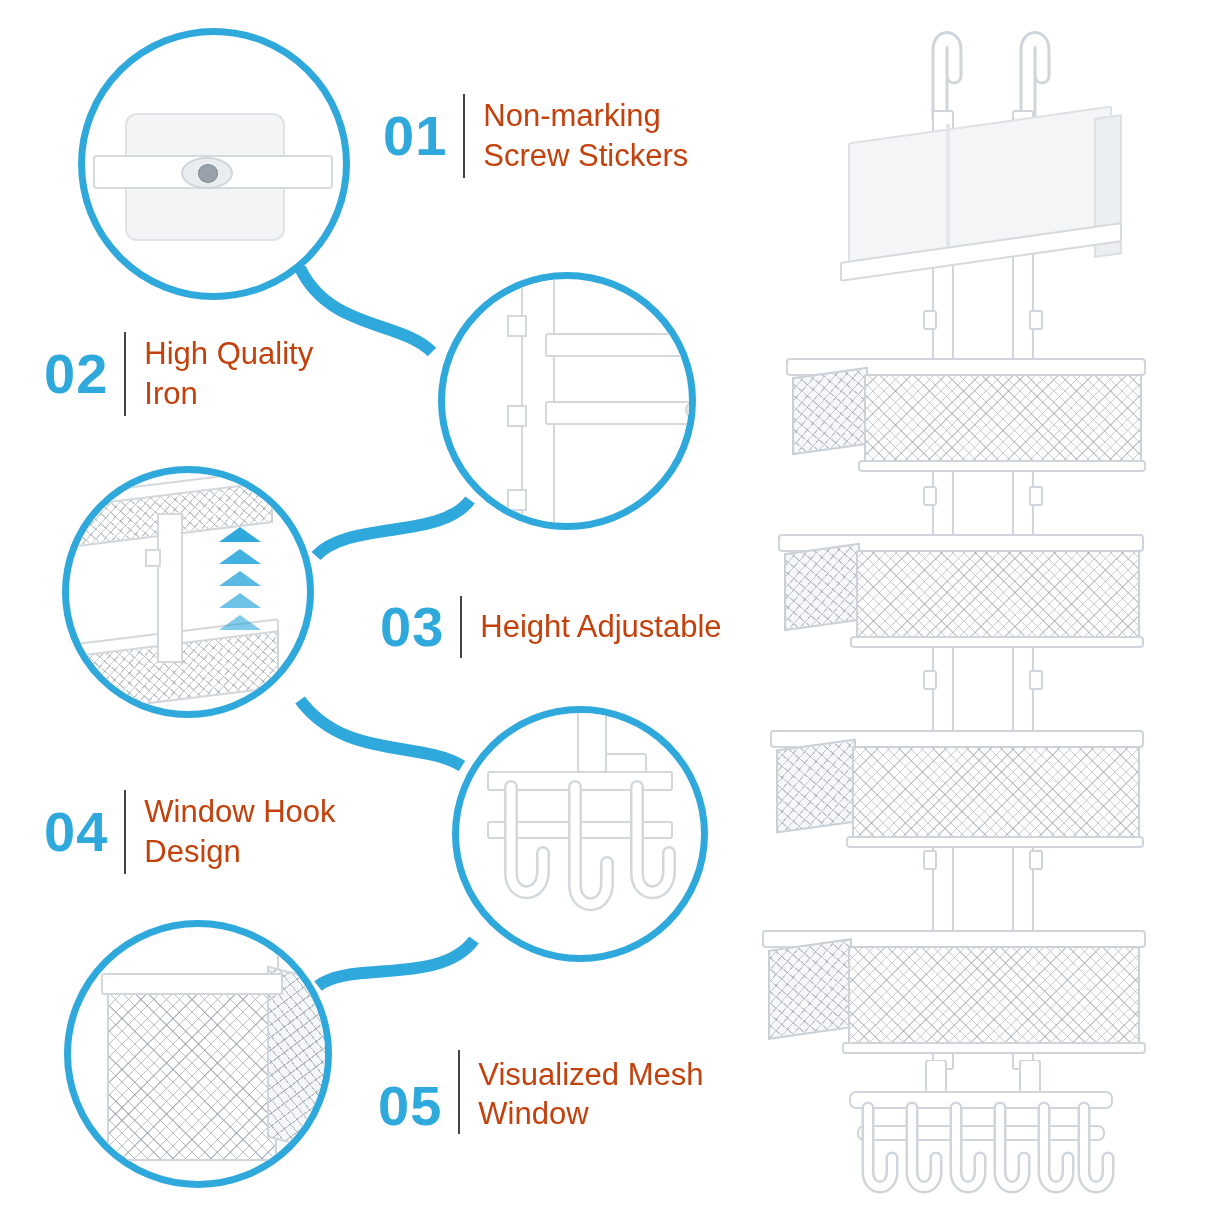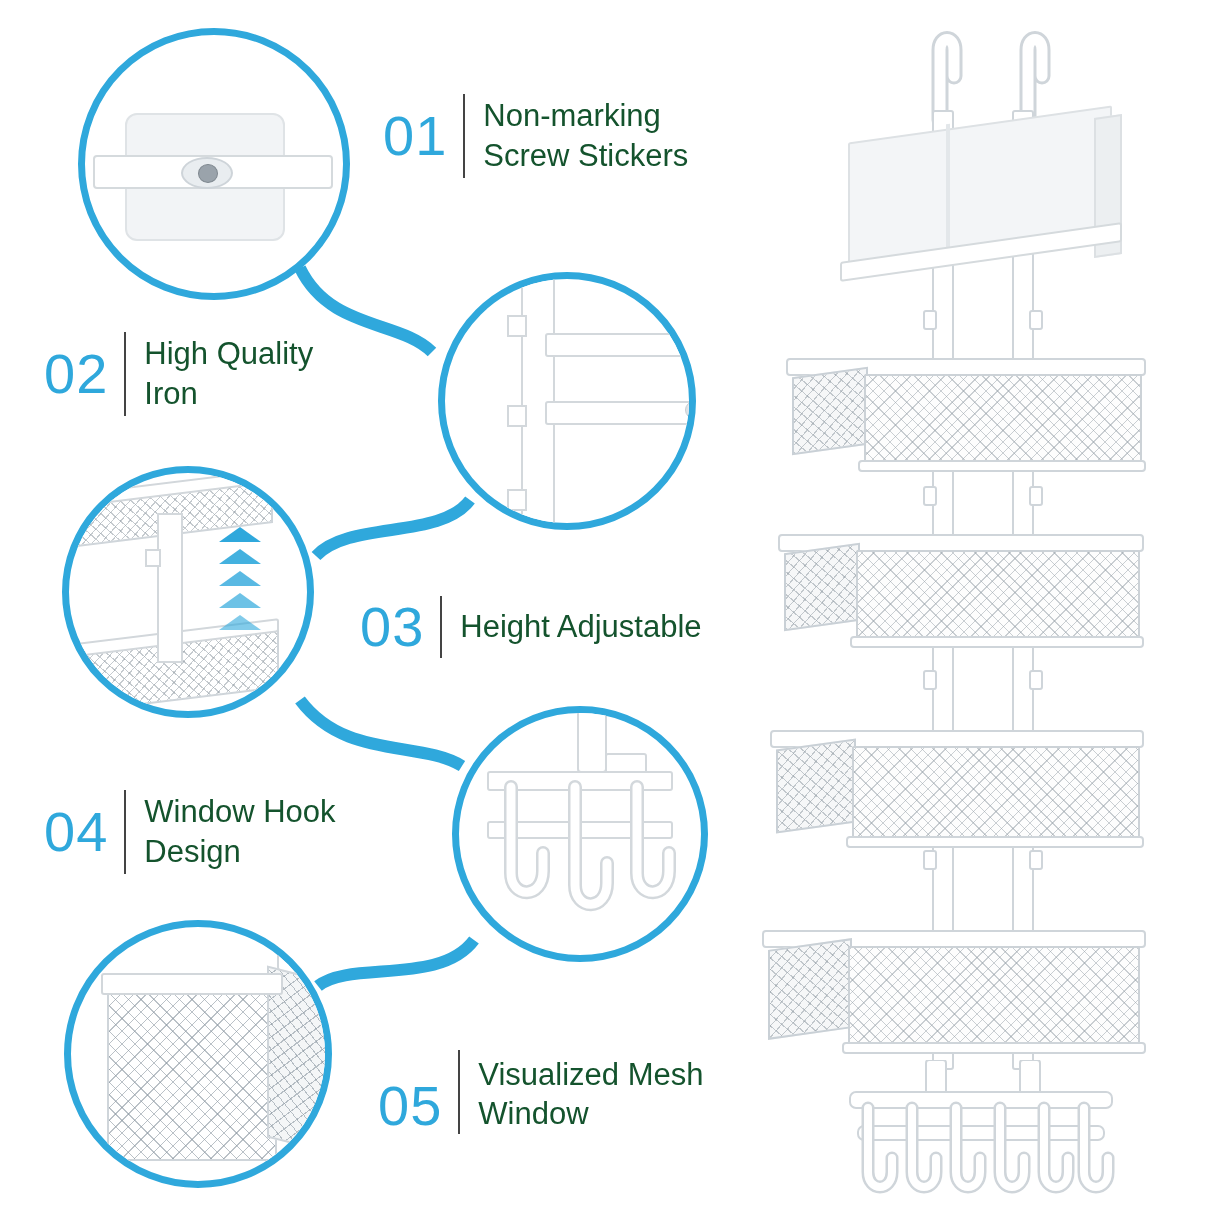--- a/index.html
+++ b/index.html
@@ -26,31 +26,31 @@
   .feat {
     position: absolute;
     display: flex;
     align-items: center;
   }
   .feat .num {
     font-size: 56px;
     color: #2FA8DC;
     letter-spacing: 1px;
     line-height: 1;
-    font-weight: 400;
+    font-weight: 700;
   }
   .feat .rule {
     width: 2px;
     background: #444;
     margin: 0 18px 0 16px;
     align-self: stretch;
   }
   .feat .txt {
     font-size: 31px;
-    color: #14532d;
+    color: #c2410c;
     line-height: 1.28;
     white-space: pre-line;
   }
 
   
   .circ {
     position: absolute;
     border-radius: 50%;
     border: 7px solid #2FA8DC;
     background: #ffffff;
@@ -216,21 +216,21 @@
 Screw Stickers</span>
   </div>
 
   <div class="feat" style="left:44px; top:332px; height:84px;">
     <span class="num">02</span>
     <span class="rule"></span>
     <span class="txt">High Quality
 Iron</span>
   </div>
 
-  <div class="feat" style="left:360px; top:596px; height:62px;">
+  <div class="feat" style="left:380px; top:596px; height:62px;">
     <span class="num">03</span>
     <span class="rule"></span>
     <span class="txt">Height Adjustable</span>
   </div>
 
   <div class="feat" style="left:44px; top:790px; height:84px;align-items:center;">
     <span class="num">04</span>
     <span class="rule"></span>
     <span class="txt">Window Hook
 Design</span>

